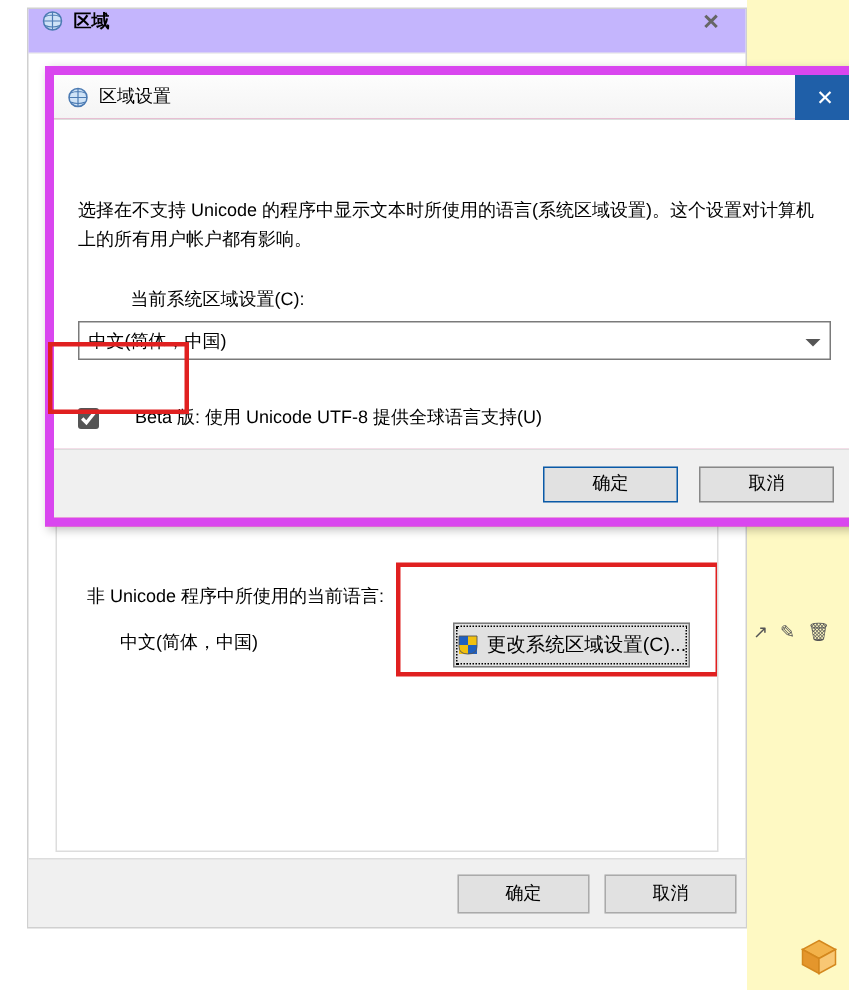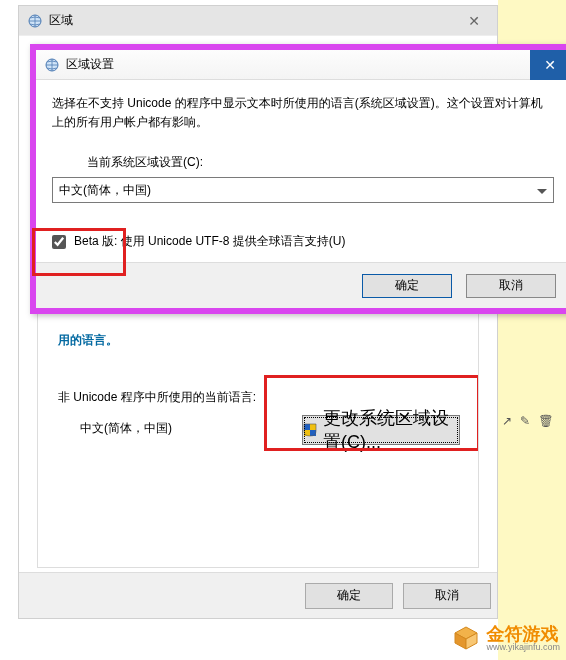--- a/index.html
+++ b/index.html
@@ -17,24 +17,25 @@
   .parent-window {
     position: absolute;
     left: 18px; top: 5px;
     width: 480px; height: 614px;
     background: #fff;
     border: 1px solid #d0d0d0;
   }
   .parent-titlebar {
     height: 30px;
     display: flex;
-    align-items: center;
+    align-items: flex-start;
     padding: 0 8px;
-    background: #e5e5e5;
+    background: #c4b5fd;
     border-bottom: 1px solid #eee;
+    font-weight: bold;
   }
   .parent-titlebar .globe {
     width: 16px; height: 16px;
     margin-right: 6px;
   }
   .parent-titlebar .title { flex: 1; font-size: 12px; }
   .parent-titlebar .close {
     width: 30px; text-align: center;
     color: #666; font-size: 14px;
     cursor: pointer;
@@ -56,21 +57,21 @@
     width: 158px; height: 30px;
     background: #e1e1e1;
     border: 1px solid #7a7a7a;
     outline: 1px dotted #000;
     outline-offset: -3px;
     display: flex;
     align-items: center;
     justify-content: center;
     gap: 6px;
     cursor: pointer;
-    font-size: 18px;
+    font-size: 13px;
   }
   .shield {
     width: 14px; height: 14px;
   }
   .red-box-change {
     position: absolute;
     left: 226px; top: 316px;
     width: 216px; height: 76px;
     border: 3px solid #e02020;
     pointer-events: none;
@@ -167,20 +168,21 @@
     cursor: pointer;
     font-size: 14px;
   }
   .modal-body {
     background: #fff;
     padding: 14px 16px 12px 16px;
   }
   .modal-desc {
     line-height: 1.6;
     margin-bottom: 22px;
+    margin-top: 37px;
   }
   .modal-locale-label {
     margin-bottom: 6px;
     margin-left: 35px;
   }
   .modal-select {
     width: 100%;
     height: 26px;
     border: 1px solid #7a7a7a;
     background: #fff;
@@ -188,21 +190,21 @@
     position: relative;
     display: flex; align-items: center;
     font-size: 12px;
   }
   .modal-select .chev {
     position: absolute; right: 6px; top: 5px;
     color: #555;
   }
   .checkbox-row {
     margin-top: 30px;
-    display: flex; align-items: center; gap: 8px;
+    display: flex; align-items: center; gap: 24px;
   }
   .checkbox-row input[type=checkbox] {
     width: 14px; height: 14px;
     accent-color: #555;
   }
   .red-box-beta {
     position: absolute;
     border: 3px solid #e02020;
     pointer-events: none;
   }
@@ -316,17 +318,13 @@
 </div>
 
 <div class="watermark">
   <span class="cube">
     <svg viewBox="0 0 28 28" width="28" height="28">
       <polygon points="14,3 25,9 14,15 3,9" fill="#f2b24a" stroke="#d4881e"></polygon>
       <polygon points="3,9 14,15 14,25 3,19" fill="#e4962c" stroke="#d4881e"></polygon>
       <polygon points="25,9 14,15 14,25 25,19" fill="#f8c774" stroke="#d4881e"></polygon>
     </svg>
   </span>
-  <span class="sub">
-    <span>金符游戏</span>
-    <span class="domain">www.yikajinfu.com</span>
-  </span>
 </div>
 
 </body></html>

